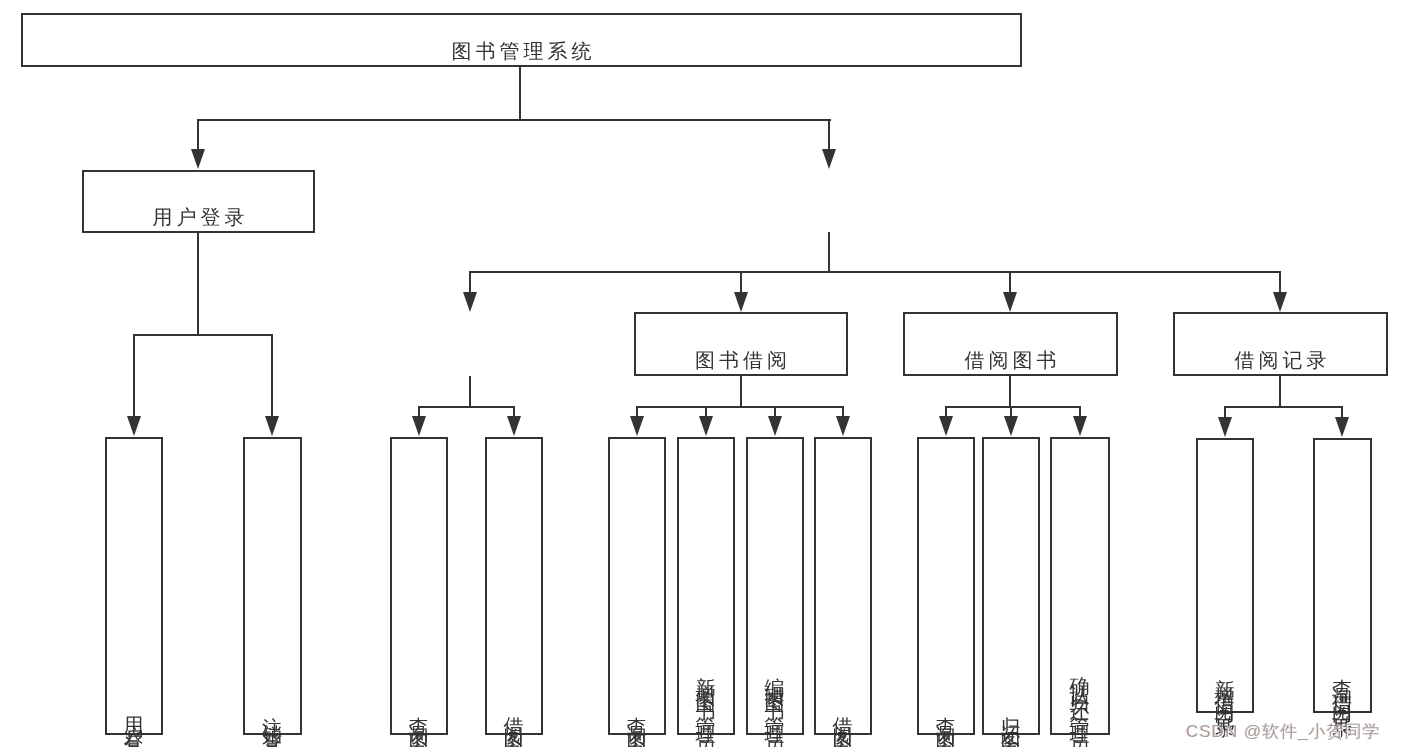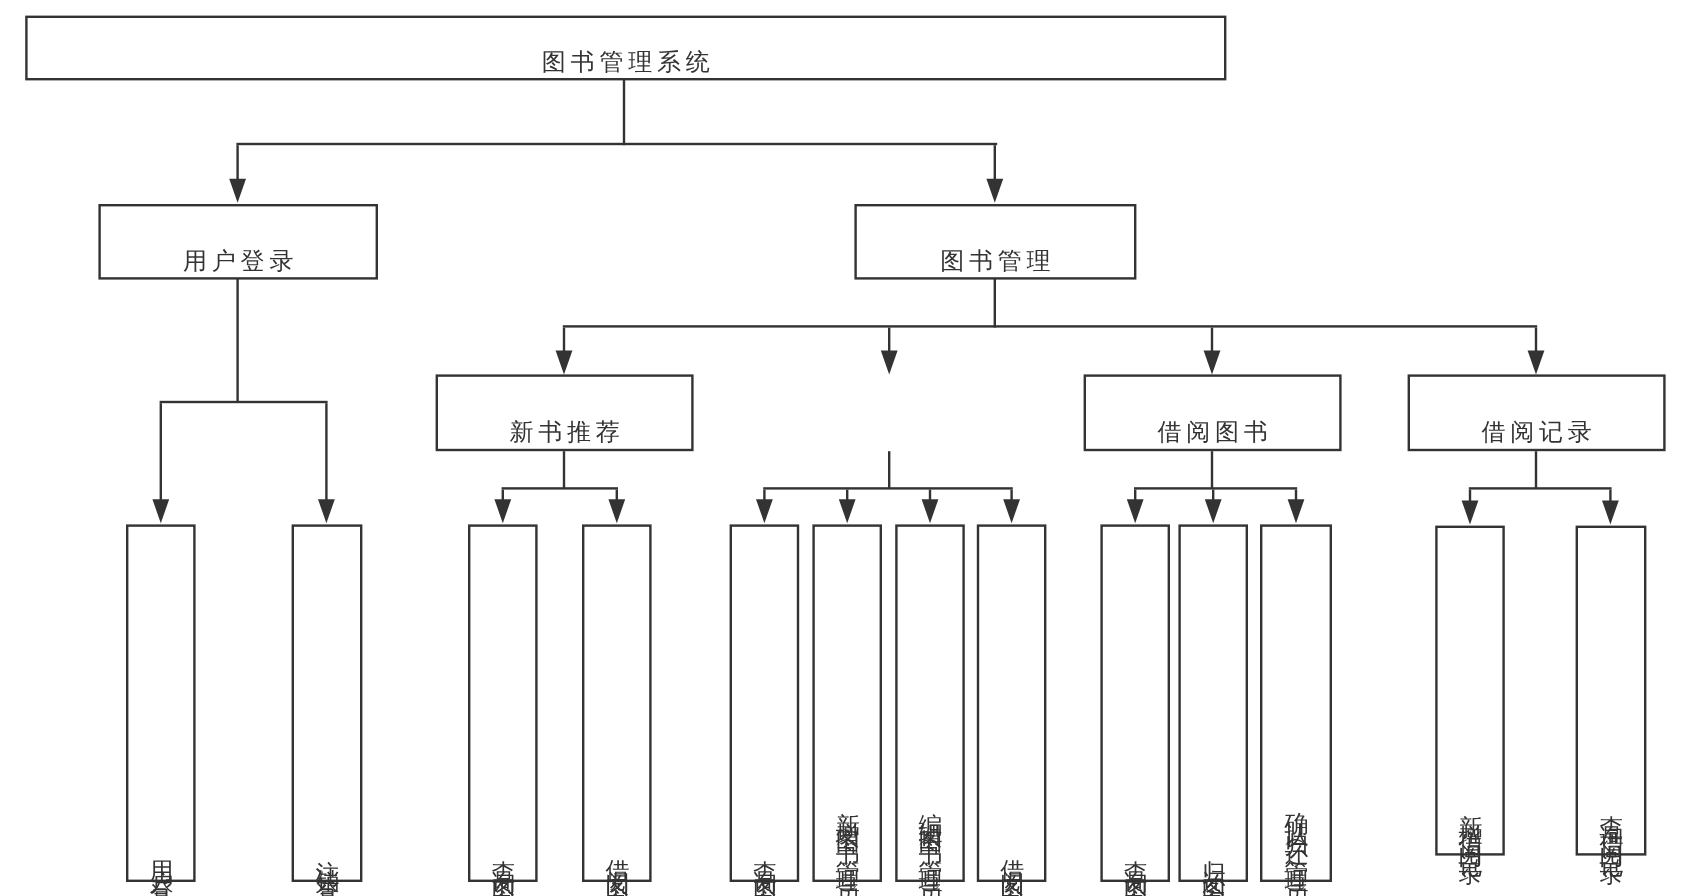--- a/index.html
+++ b/index.html
@@ -33,28 +33,25 @@
 <div id="stage">
 
   <div class="box" style="left:21px;top:13px;width:1001px;height:54px">
     <span class="hlabel">图书管理系统</span>
   </div>
 
   <div class="box" style="left:82px;top:170px;width:233px;height:63px">
     <span class="hlabel">用户登录</span>
   </div>
 
-  <div class="box" style="left:712px;top:170px;width:235px;height:63px">
-    <span class="hlabel">图书管理</span>
+
+
+  <div class="box" style="left:634px;top:312px;width:214px;height:64px">
+    <span class="hlabel">图书借阅</span>
   </div>
-
-  <div class="box" style="left:363px;top:312px;width:215px;height:64px">
-    <span class="hlabel">新书推荐</span>
-  </div>
-
 
   <div class="box" style="left:903px;top:312px;width:215px;height:64px">
     <span class="hlabel">借阅图书</span>
   </div>
 
   <div class="box" style="left:1173px;top:312px;width:215px;height:64px">
     <span class="hlabel">借阅记录</span>
   </div>
 
   <div class="box" style="left:105px;top:437px;width:58px;height:298px">
@@ -153,14 +150,15 @@
   <div class="line" style="left:1079px;top:408px;width:2px;height:9px"></div>
   <div class="arrow" style="left:1073px;top:416px"></div>
 
   <div class="line" style="left:1279px;top:376px;width:2px;height:31px"></div>
   <div class="line" style="left:1224px;top:406px;width:119px;height:2px"></div>
   <div class="line" style="left:1224px;top:408px;width:2px;height:10px"></div>
   <div class="arrow" style="left:1218px;top:417px"></div>
   <div class="line" style="left:1341px;top:408px;width:2px;height:10px"></div>
   <div class="arrow" style="left:1335px;top:417px"></div>
 
+  <div class="watermark">CSDN @软件_小贺同学</div>
 
 </div>
 
 </body></html>

